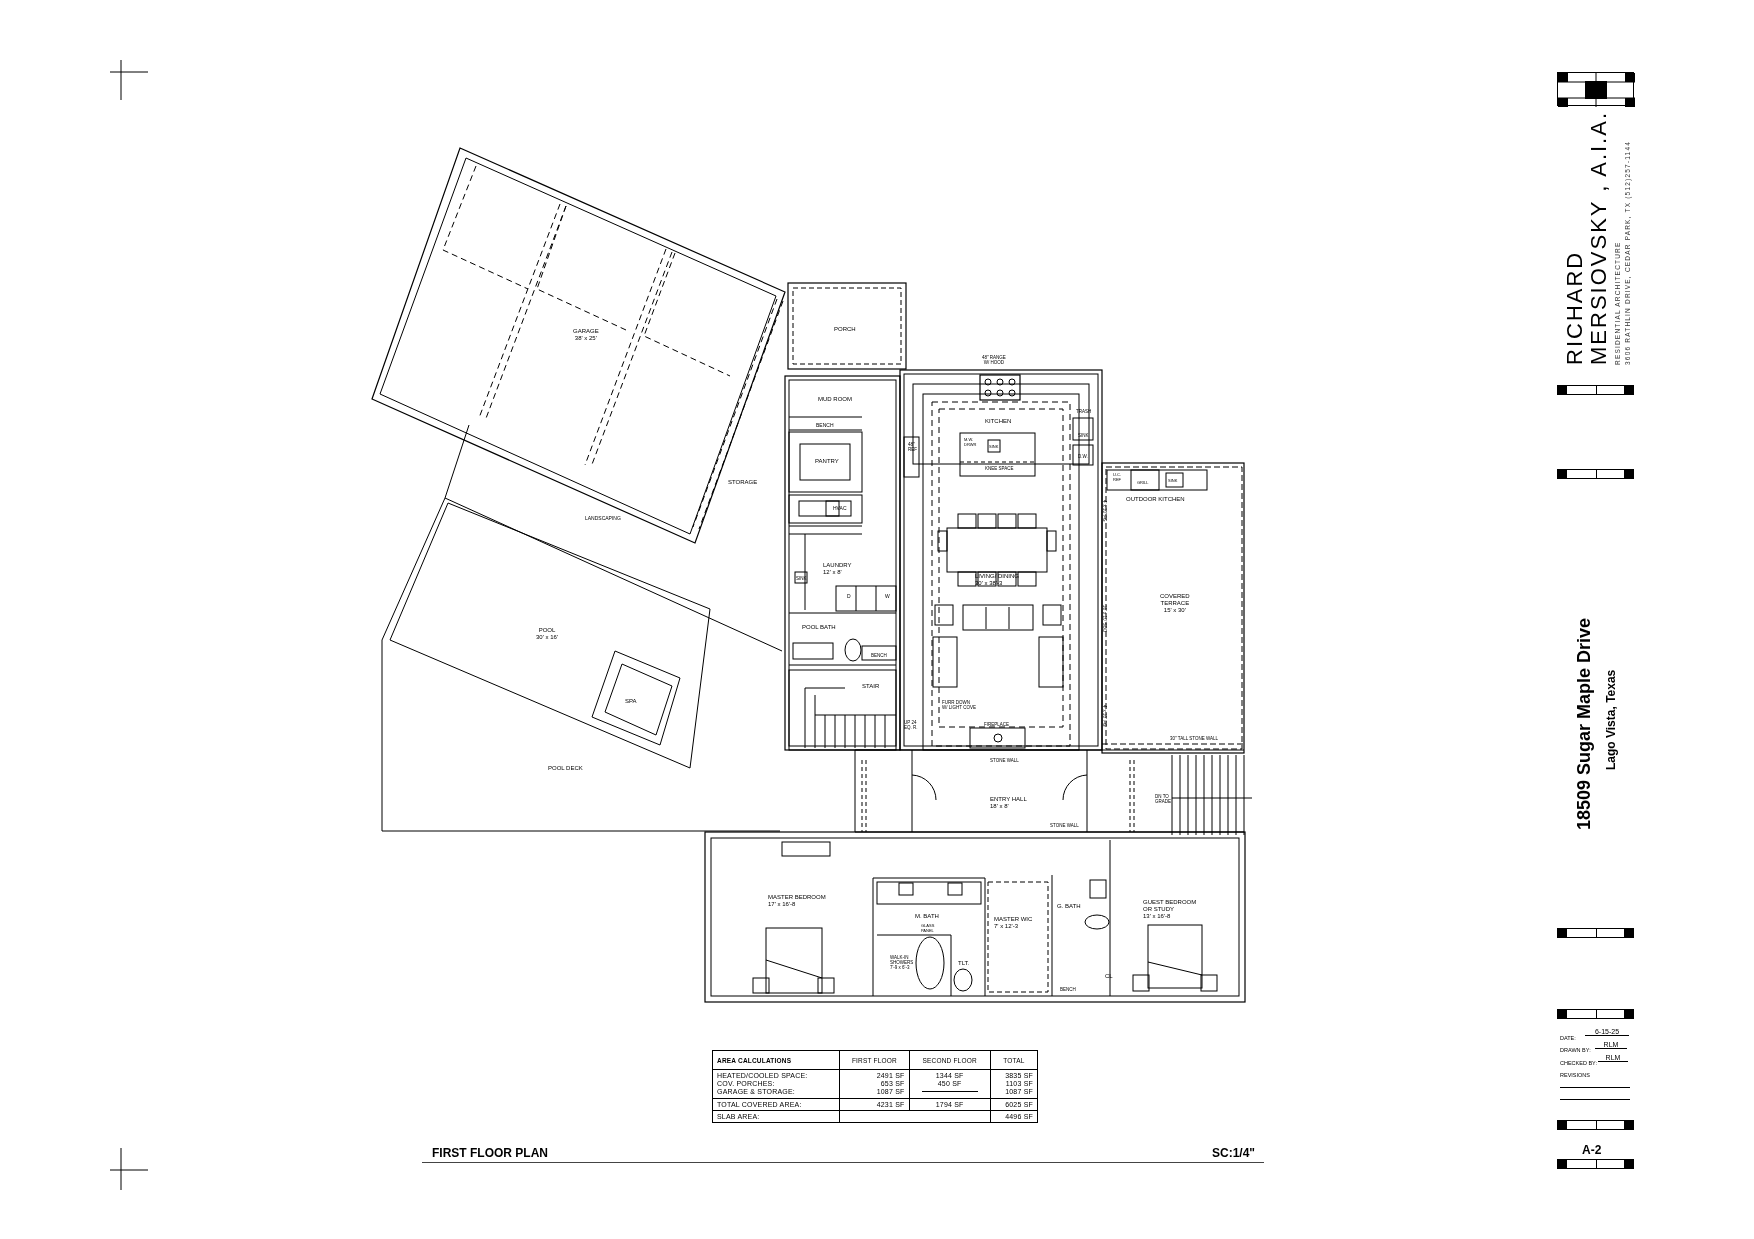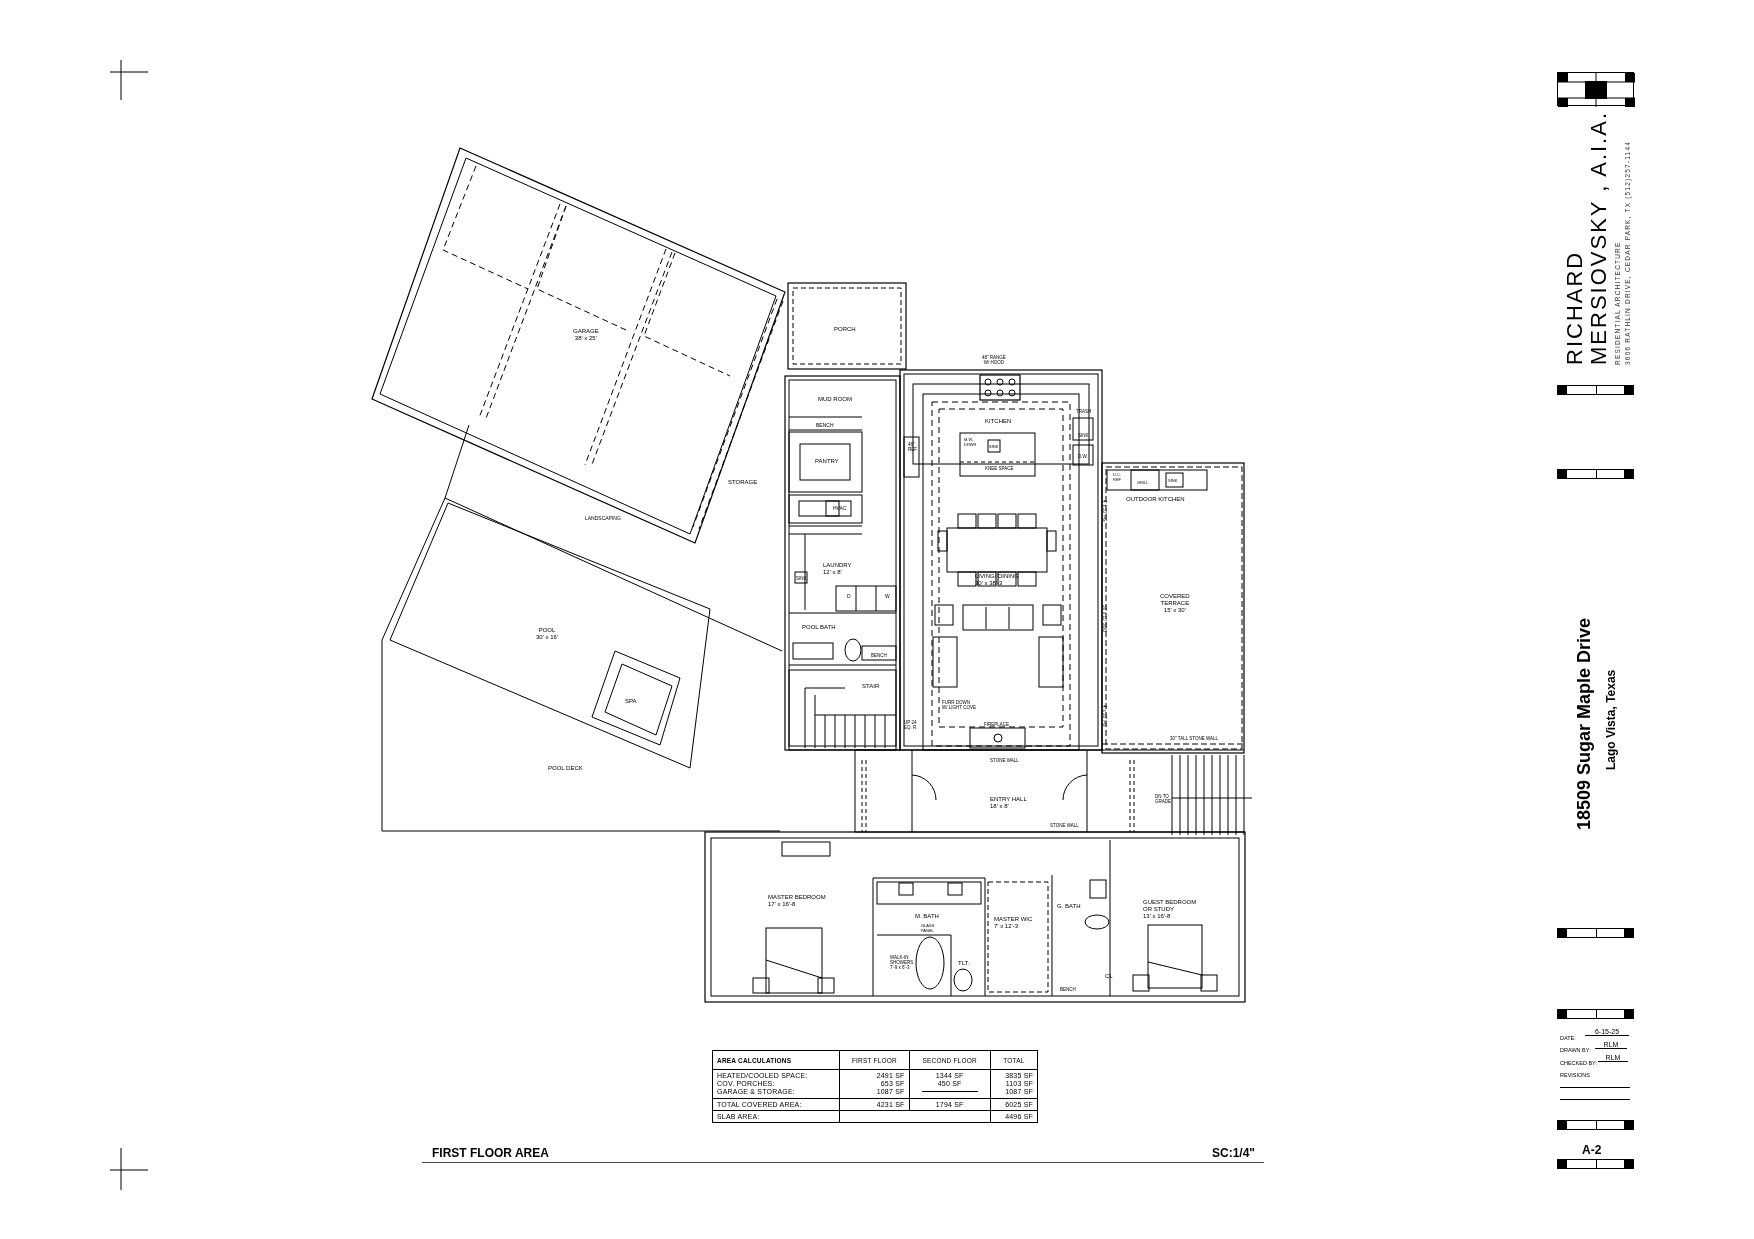--- a/index.html
+++ b/index.html
@@ -397,21 +397,21 @@
     <td class="num">6025 SF</td>
   </tr>
   <tr class="rowline">
     <td>SLAB AREA:</td>
     <td colspan="2" style="border-right:none;"></td>
     <td class="num">4496 SF</td>
   </tr>
 </tbody>
   </table>
 
-<div class="plan-title">FIRST FLOOR AREA</div>
+<div class="plan-title">FIRST FLOOR PLAN</div>
 <div class="plan-scale">SC:1/4"</div>
 <div class="title-rule"></div>
 
 <div class="logo">
   <svg width="77" height="34">
     <rect x="0" y="0" width="10" height="9" fill="#000"></rect>
     <rect x="67" y="0" width="10" height="9" fill="#000"></rect>
     <rect x="0" y="25" width="10" height="9" fill="#000"></rect>
     <rect x="67" y="25" width="10" height="9" fill="#000"></rect>
     <rect x="27" y="8" width="22" height="18" fill="#000"></rect>

